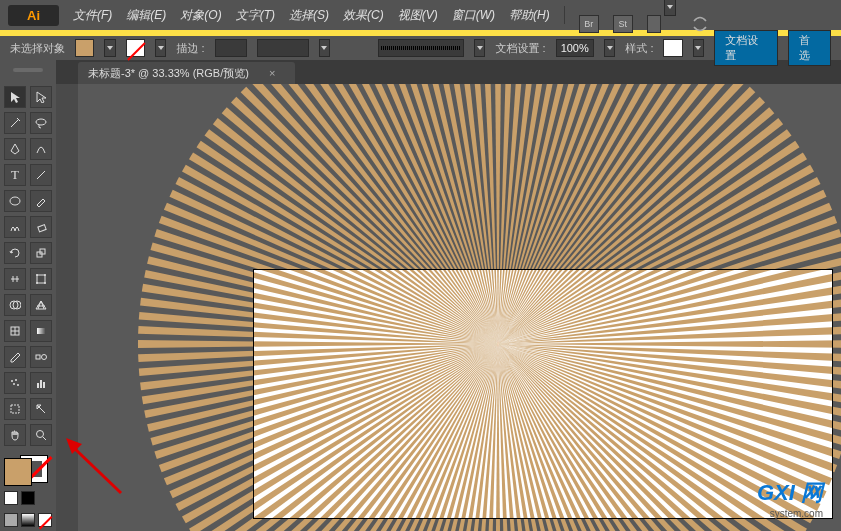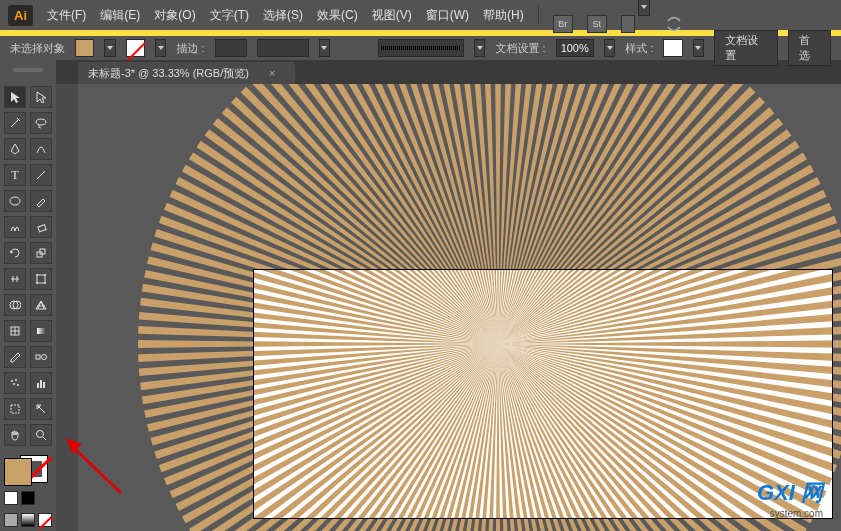--- a/index.html
+++ b/index.html
@@ -1,36 +1,36 @@
 <!DOCTYPE html>
 <html><head>
 <meta charset="utf-8">
 <style>
   * { box-sizing: border-box; margin: 0; padding: 0; font-family: "Microsoft YaHei", Arial, sans-serif; }
   body { width: 841px; height: 531px; background: #4a4a4a; overflow: hidden; position: relative; }
 
   .menubar { height: 30px; background: #535353; display: flex; align-items: center; padding: 0 8px; gap: 14px; color: #e0e0e0; font-size: 12px; }
-  .menubar .logo { background: #2a2a2a; color: #ff9a00; font-weight: bold; padding: 3px 6px; border-radius: 3px; font-size: 13px; }
-  .menubar .menu-item { cursor: pointer; }
+  .menubar .logo { background: #2a2a2a; color: #ff9a00; font-weight: bold; padding: 3px 19px; border-radius: 3px; font-size: 13px; }
+  .menubar .menu-item { cursor: pointer; font-style: italic; }
   .menubar .sep { width: 1px; height: 18px; background: #3a3a3a; }
   .menubar .icon-btn { width: 20px; height: 18px; background: #636363; border: 1px solid #2f2f2f; display: flex; align-items: center; justify-content: center; font-size: 9px; color: #ccc; margin-top: 17px; }
   .menubar .toggle { display: flex; gap: 3px; }
 
   .optionsbar { height: 30px; background: #535353; border-top: 6px solid #fde047; display: flex; align-items: center; padding: 0 10px; gap: 10px; color: #ccc; font-size: 11px; }
   .optionsbar .label { white-space: nowrap; }
   .swatch { width: 20px; height: 18px; border: 1px solid #2a2a2a; }
   .swatch-fill { background: #c9a06a; }
   .swatch-none { background: #fff; position: relative; }
   .swatch-none::after { content: ""; position: absolute; left: 0; top: 50%; width: 140%; height: 2px; background: red; transform: rotate(-45deg) translate(-15%, 0); transform-origin: center; }
   .dd { width: 12px; height: 18px; background: #444; border: 1px solid #2a2a2a; display:flex; align-items:center; justify-content:center; }
   .dd::after { content: ""; border-left: 3px solid transparent; border-right: 3px solid transparent; border-top: 4px solid #ccc; }
   .field { height: 18px; background: #3a3a3a; border: 1px solid #2a2a2a; color: #eee; font-size: 11px; display:flex; align-items:center; justify-content:center;text-align:right; }
   .stroke-preview { width: 90px; height: 18px; background: #3a3a3a; border:1px solid #2a2a2a; display:flex; align-items:center; justify-content:center; }
   .stroke-preview-inner { width: 80px; height: 4px; background: repeating-linear-gradient(90deg, #000 0 1px, transparent 1px 2px); }
-  .btn { padding: 2px 10px; background: #404040; border: 1px solid #2a2a2a; color: #ddd; font-size: 11px; }
+  .btn { padding: 2px 10px; background: #0369a1; border: 1px solid #2a2a2a; color: #ddd; font-size: 11px; }
 
   .tabbar { height: 24px; background: #3a3a3a; display: flex; align-items: flex-end; padding-left: 78px; }
   .tab { height: 22px; background: #4a4a4a; padding: 0 20px 0 10px; color: #ddd; font-size: 11px; display: flex; align-items: center; gap: 20px; border-top-left-radius: 3px; border-top-right-radius: 3px; position: relative; }
   .tab .close { color: #aaa; font-size: 11px; cursor: pointer; }
 
   .workspace { position: absolute; top: 84px; left: 78px; right: 0; bottom: 0; background: #595959; overflow: hidden; }
 
   .toolcol { position: absolute; top: 60px; left: 0; width: 56px; bottom: 0; background: #535353; padding: 26px 4px 4px 4px; display: flex; flex-direction: column; gap: 4px; }
   .toolcol .handle { position:absolute; top:8px; left:50%; transform:translateX(-50%); width:30px; height:4px; background:#6a6a6a; border-radius:2px; }
   .toolrow { display: flex; gap: 4px; }

